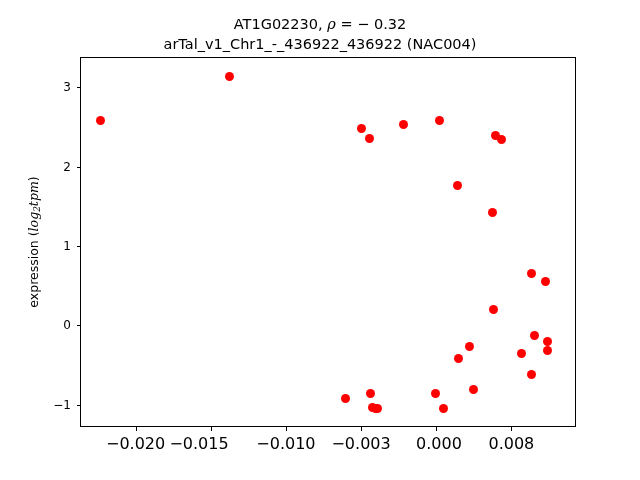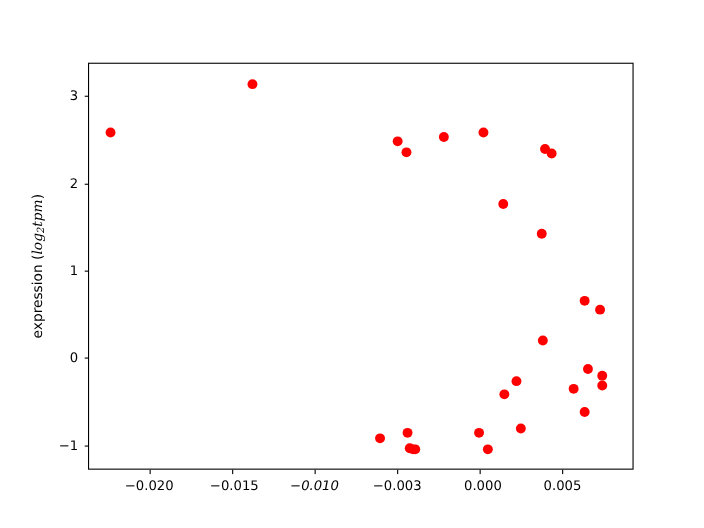--- a/index.html
+++ b/index.html
@@ -69,21 +69,21 @@
   .xtick-mark {
     position: absolute;
     top: 370px;
     width: 1px;
     height: 3.5px;
     background: #000000;
   }
   .xtick-label {
     position: absolute;
     top: 377px;
-    font-size: 12px;
+    font-size: 16px;
     color: #000000;
     transform: translateX(-50%);
     white-space: nowrap;
   }
   .ytick-mark {
     position: absolute;
     left: -3.5px;
     width: 3.5px;
     height: 1px;
     background: #000000;
@@ -123,20 +123,28 @@
     color: #000000;
     white-space: nowrap;
   }
   #ylabel .sub { font-size: 9px; vertical-align: -0.25em; }
 </style>
 </head>
 <body>
 
 <div id="figure">
 
+  <div id="title-block">
+    <span class="title-line">
+      <span>AT1G02230,</span>
+      <span class="math-italic">ρ</span>
+      <span>= − 0.32</span>
+    </span>
+    <span class="title-line">arTal_v1_Chr1_-_436922_436922 (NAC004)</span>
+  </div>
 
   <div id="axes">
     <div id="plot-area">
         <div class="point" style="left: 19.5394px; top: 62.7253px; background: rgb(255, 0, 0);"></div>
         <div class="point" style="left: 148.8px; top: 18.2618px; background: rgb(255, 0, 0);"></div>
         <div class="point" style="left: 280.916px; top: 70.6652px; background: rgb(255, 0, 0);"></div>
         <div class="point" style="left: 288.882px; top: 80.1931px; background: rgb(255, 0, 0);"></div>
         <div class="point" style="left: 322.851px; top: 66.6953px; background: rgb(255, 0, 0);"></div>
         <div class="point" style="left: 358.022px; top: 62.7253px; background: rgb(255, 0, 0);"></div>
         <div class="point" style="left: 414.836px; top: 77.8112px; background: rgb(255, 0, 0);"></div>
@@ -161,29 +169,29 @@
         <div class="point" style="left: 296.848px; top: 350.15px; background: rgb(255, 0, 0);"></div>
         <div class="point" style="left: 294.143px; top: 350.944px; background: rgb(255, 0, 0);"></div>
         <div class="point" style="left: 362.531px; top: 350.15px; background: rgb(255, 0, 0);"></div>
       </div>
   </div>
 
   <div id="ticks-layer" style="position: absolute; left: 80px; top: 57px; width: 496px; height: 370px;">
       <div class="xtick-mark" style="left: 55.6121px;"></div>
       <div class="xtick-label" style="left: 55.6121px;">−0.020</div>
       <div class="xtick-mark" style="left: 130.764px;"></div>
-      <div class="xtick-label" style="left: 133px;">−0.015</div>
+      <div class="xtick-label" style="left: 119px;">−0.015</div>
       <div class="xtick-mark" style="left: 205.915px;"></div>
-      <div class="xtick-label" style="left: 205.915px; font-style: italic;">−0.010</div>
+      <div class="xtick-label" style="left: 205.915px;">−0.010</div>
       <div class="xtick-mark" style="left: 281.067px;"></div>
       <div class="xtick-label" style="left: 281.067px;">−0.003</div>
       <div class="xtick-mark" style="left: 356.218px;"></div>
       <div class="xtick-label" style="left: 359px;">0.000</div>
       <div class="xtick-mark" style="left: 431.37px;"></div>
-      <div class="xtick-label" style="left: 431.37px;">0.005</div>
+      <div class="xtick-label" style="left: 431.37px;">0.008</div>
       <div class="ytick-mark" style="top: 30.1717px;"></div>
       <div class="ytick-label" style="top: 30.1717px;">3</div>
       <div class="ytick-mark" style="top: 109.571px;"></div>
       <div class="ytick-label" style="top: 109.571px;">2</div>
       <div class="ytick-mark" style="top: 188.97px;"></div>
       <div class="ytick-label" style="top: 188.97px;">1</div>
       <div class="ytick-mark" style="top: 268.369px;"></div>
       <div class="ytick-label" style="top: 268.369px;">0</div>
       <div class="ytick-mark" style="top: 347.768px;"></div>
       <div class="ytick-label" style="top: 347.768px;">−1</div>

